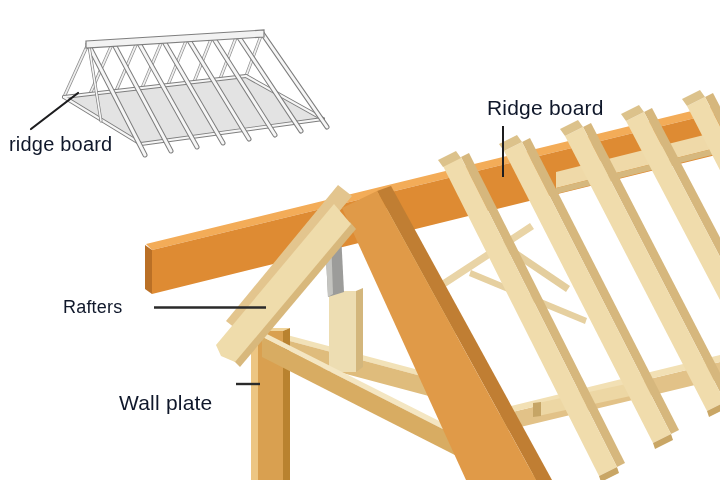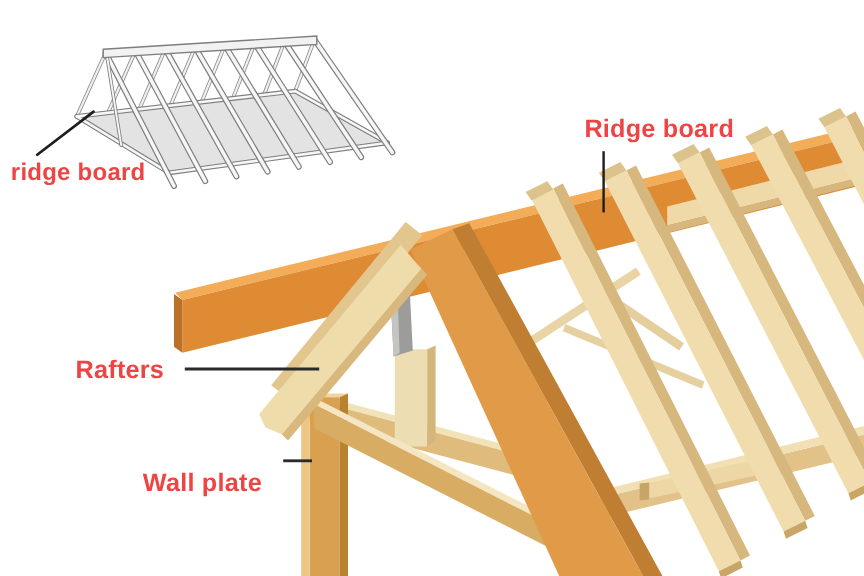--- a/index.html
+++ b/index.html
@@ -2,26 +2,26 @@
 <html><head>
 <meta charset="utf-8">
 <style>
   html,body{margin:0;padding:0;background:#fff;}
   #stage{
     position:relative;width:720px;height:480px;overflow:hidden;
     background:#ffffff;font-family:"Liberation Sans",sans-serif;
   }
   #stage svg{position:absolute;left:0;top:0;}
   .lbl{
-    position:absolute;color:#ef4444;font-weight:700;line-height:1;
+    position:absolute;color:#0f172a;font-weight:400;line-height:1;
     white-space:nowrap;letter-spacing:0.2px;
   }
   #label-inset{left:9px;top:134px;font-size:20px;}
   #label-ridge{left:487px;top:97px;font-size:21px;}
-  #label-rafters{left:63px;top:298px;font-size:21px;}
+  #label-rafters{left:63px;top:298px;font-size:18px;}
   #label-wallplate{left:119px;top:392px;font-size:21px;}
 </style>
 </head>
 <body>
 
 <div id="stage">
 
   <svg width="720" height="480" viewBox="0 0 720 480">
 
     <g stroke-linecap="round">

